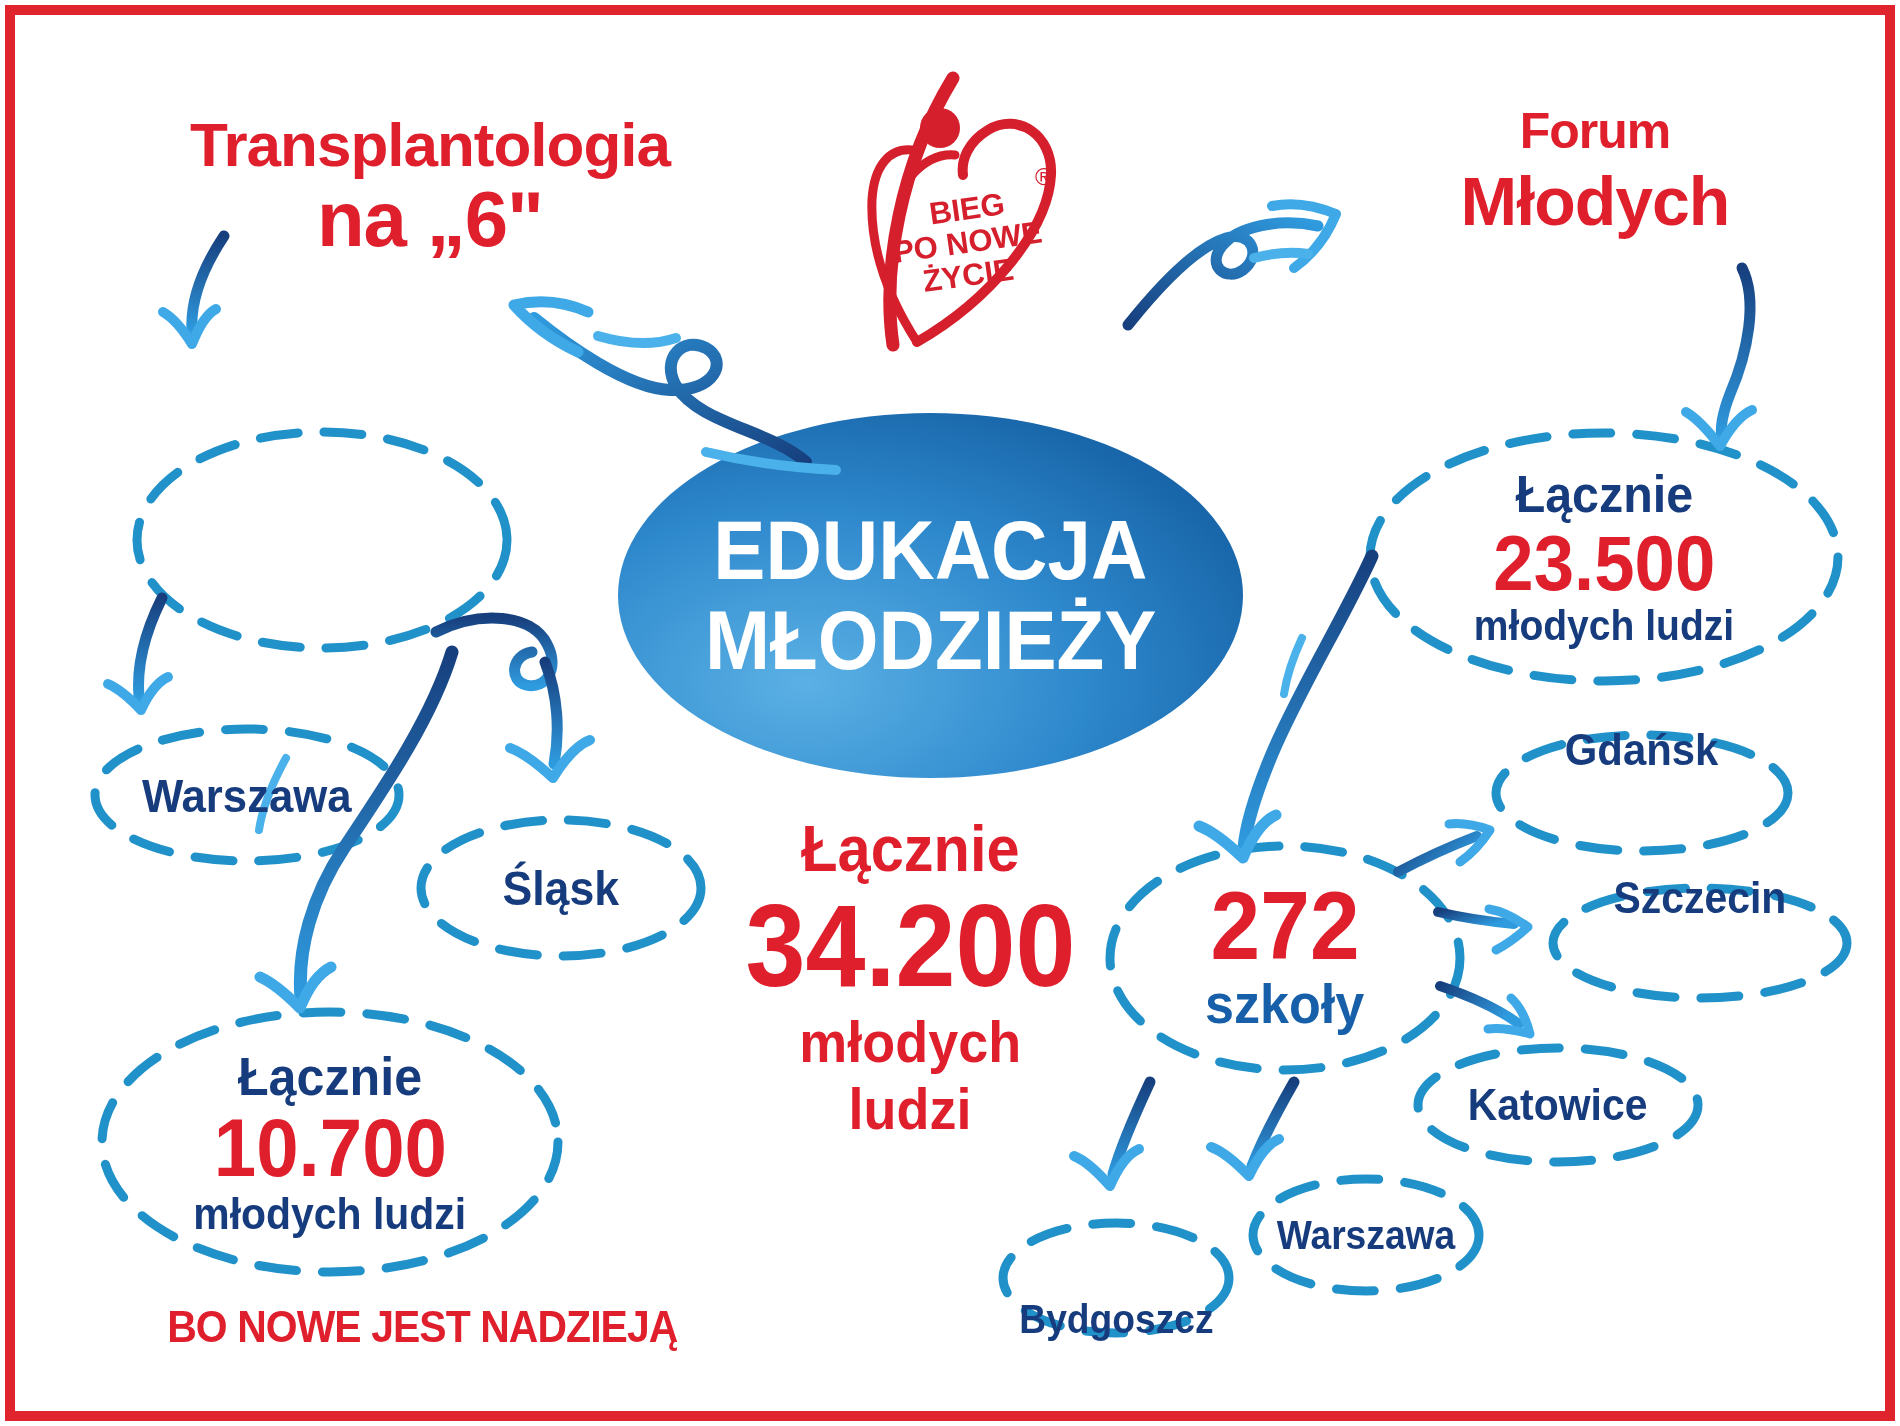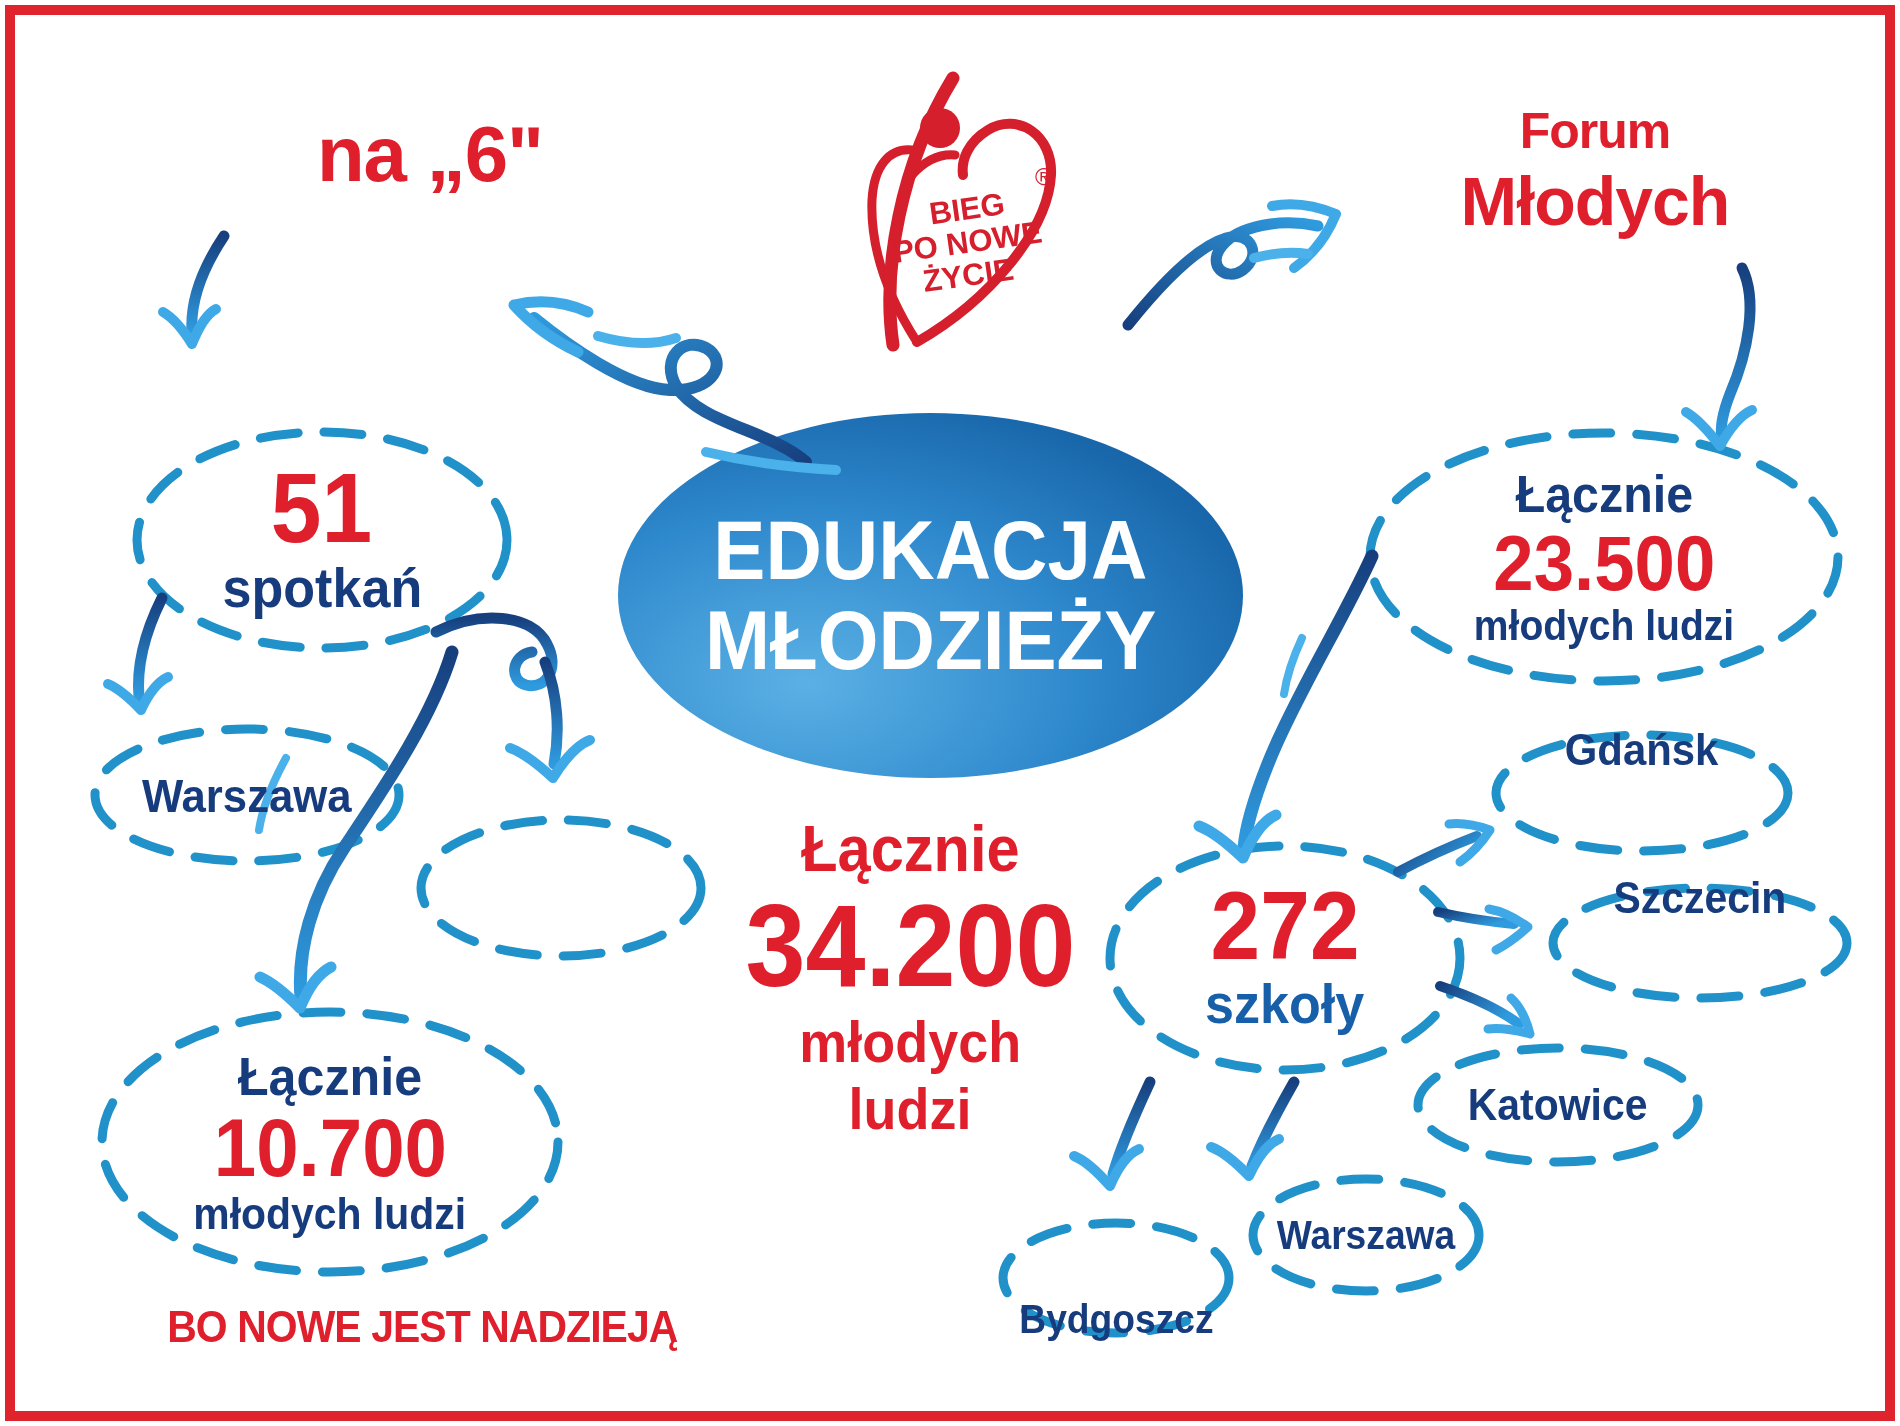--- a/index.html
+++ b/index.html
@@ -130,42 +130,42 @@
       <g font-family="Liberation Sans, sans-serif" font-weight="bold" fill="#d51f2c" text-anchor="middle" transform="rotate(-8 105 190)">
         <text x="112" y="165" font-size="31">BIEG</text>
         <text x="108" y="198" font-size="31">PO NOWE</text>
         <text x="104" y="231" font-size="31">ŻYCIE</text>
       </g>
       <text x="175" y="130" font-size="24" fill="#d51f2c" font-family="Liberation Sans, sans-serif">®</text>
     </g>
   </svg>
 
   <div class="abs txt title" style="left:130px;top:112px;width:600px;">
+    <div style="font-size:62px;">Transplantologia</div>
     <div style="font-size:78px;margin-top:2px;">na „6"</div>
   </div>
 
   <div class="abs txt title" style="left:1345px;top:105px;width:500px;">
     <div style="font-size:50px;">Forum</div>
     <div style="font-size:68px;margin-top:8px;">Młodych</div>
   </div>
 
   <div class="abs txt stack bubble-text" style="left:618px;top:413px;width:625px;height:365px;">
     <span class="narrow" style="font-size:84px;">EDUKACJA</span>
     <span class="narrow" style="font-size:84px;">MŁODZIEŻY</span>
   </div>
 
-  <div class="abs txt stack" style="left:137px;top:436px;width:370px;height:210px;">
-    <span class="t-red bold narrow" style="font-size:98px;line-height:.95;">51</span>
-    <span class="t-navy bold narrow" style="font-size:56px;">spotkań</span>
-  </div>
 
   <div class="abs txt stack" style="left:95px;top:729px;width:304px;height:132px;">
     <span class="t-navy bold narrow" style="font-size:47px;">Warszawa</span>
   </div>
 
+  <div class="abs txt stack" style="left:421px;top:820px;width:280px;height:136px;">
+    <span class="t-navy bold narrow" style="font-size:48px;">Śląsk</span>
+  </div>
 
   <div class="abs txt stack" style="left:102px;top:1016px;width:456px;height:252px;">
     <span class="t-navy bold narrow" style="font-size:54px;">Łącznie</span>
     <span class="t-red bold narrow" style="font-size:82px;line-height:1;">10.700</span>
     <span class="t-navy bold narrow" style="font-size:44px;">młodych ludzi</span>
   </div>
 
   <div class="abs txt stack t-red" style="left:660px;top:812px;width:500px;">
     <span class="bold narrow" style="font-size:64px;">Łącznie</span>
     <span class="bold narrow" style="font-size:116px;line-height:1.05;">34.200</span>

